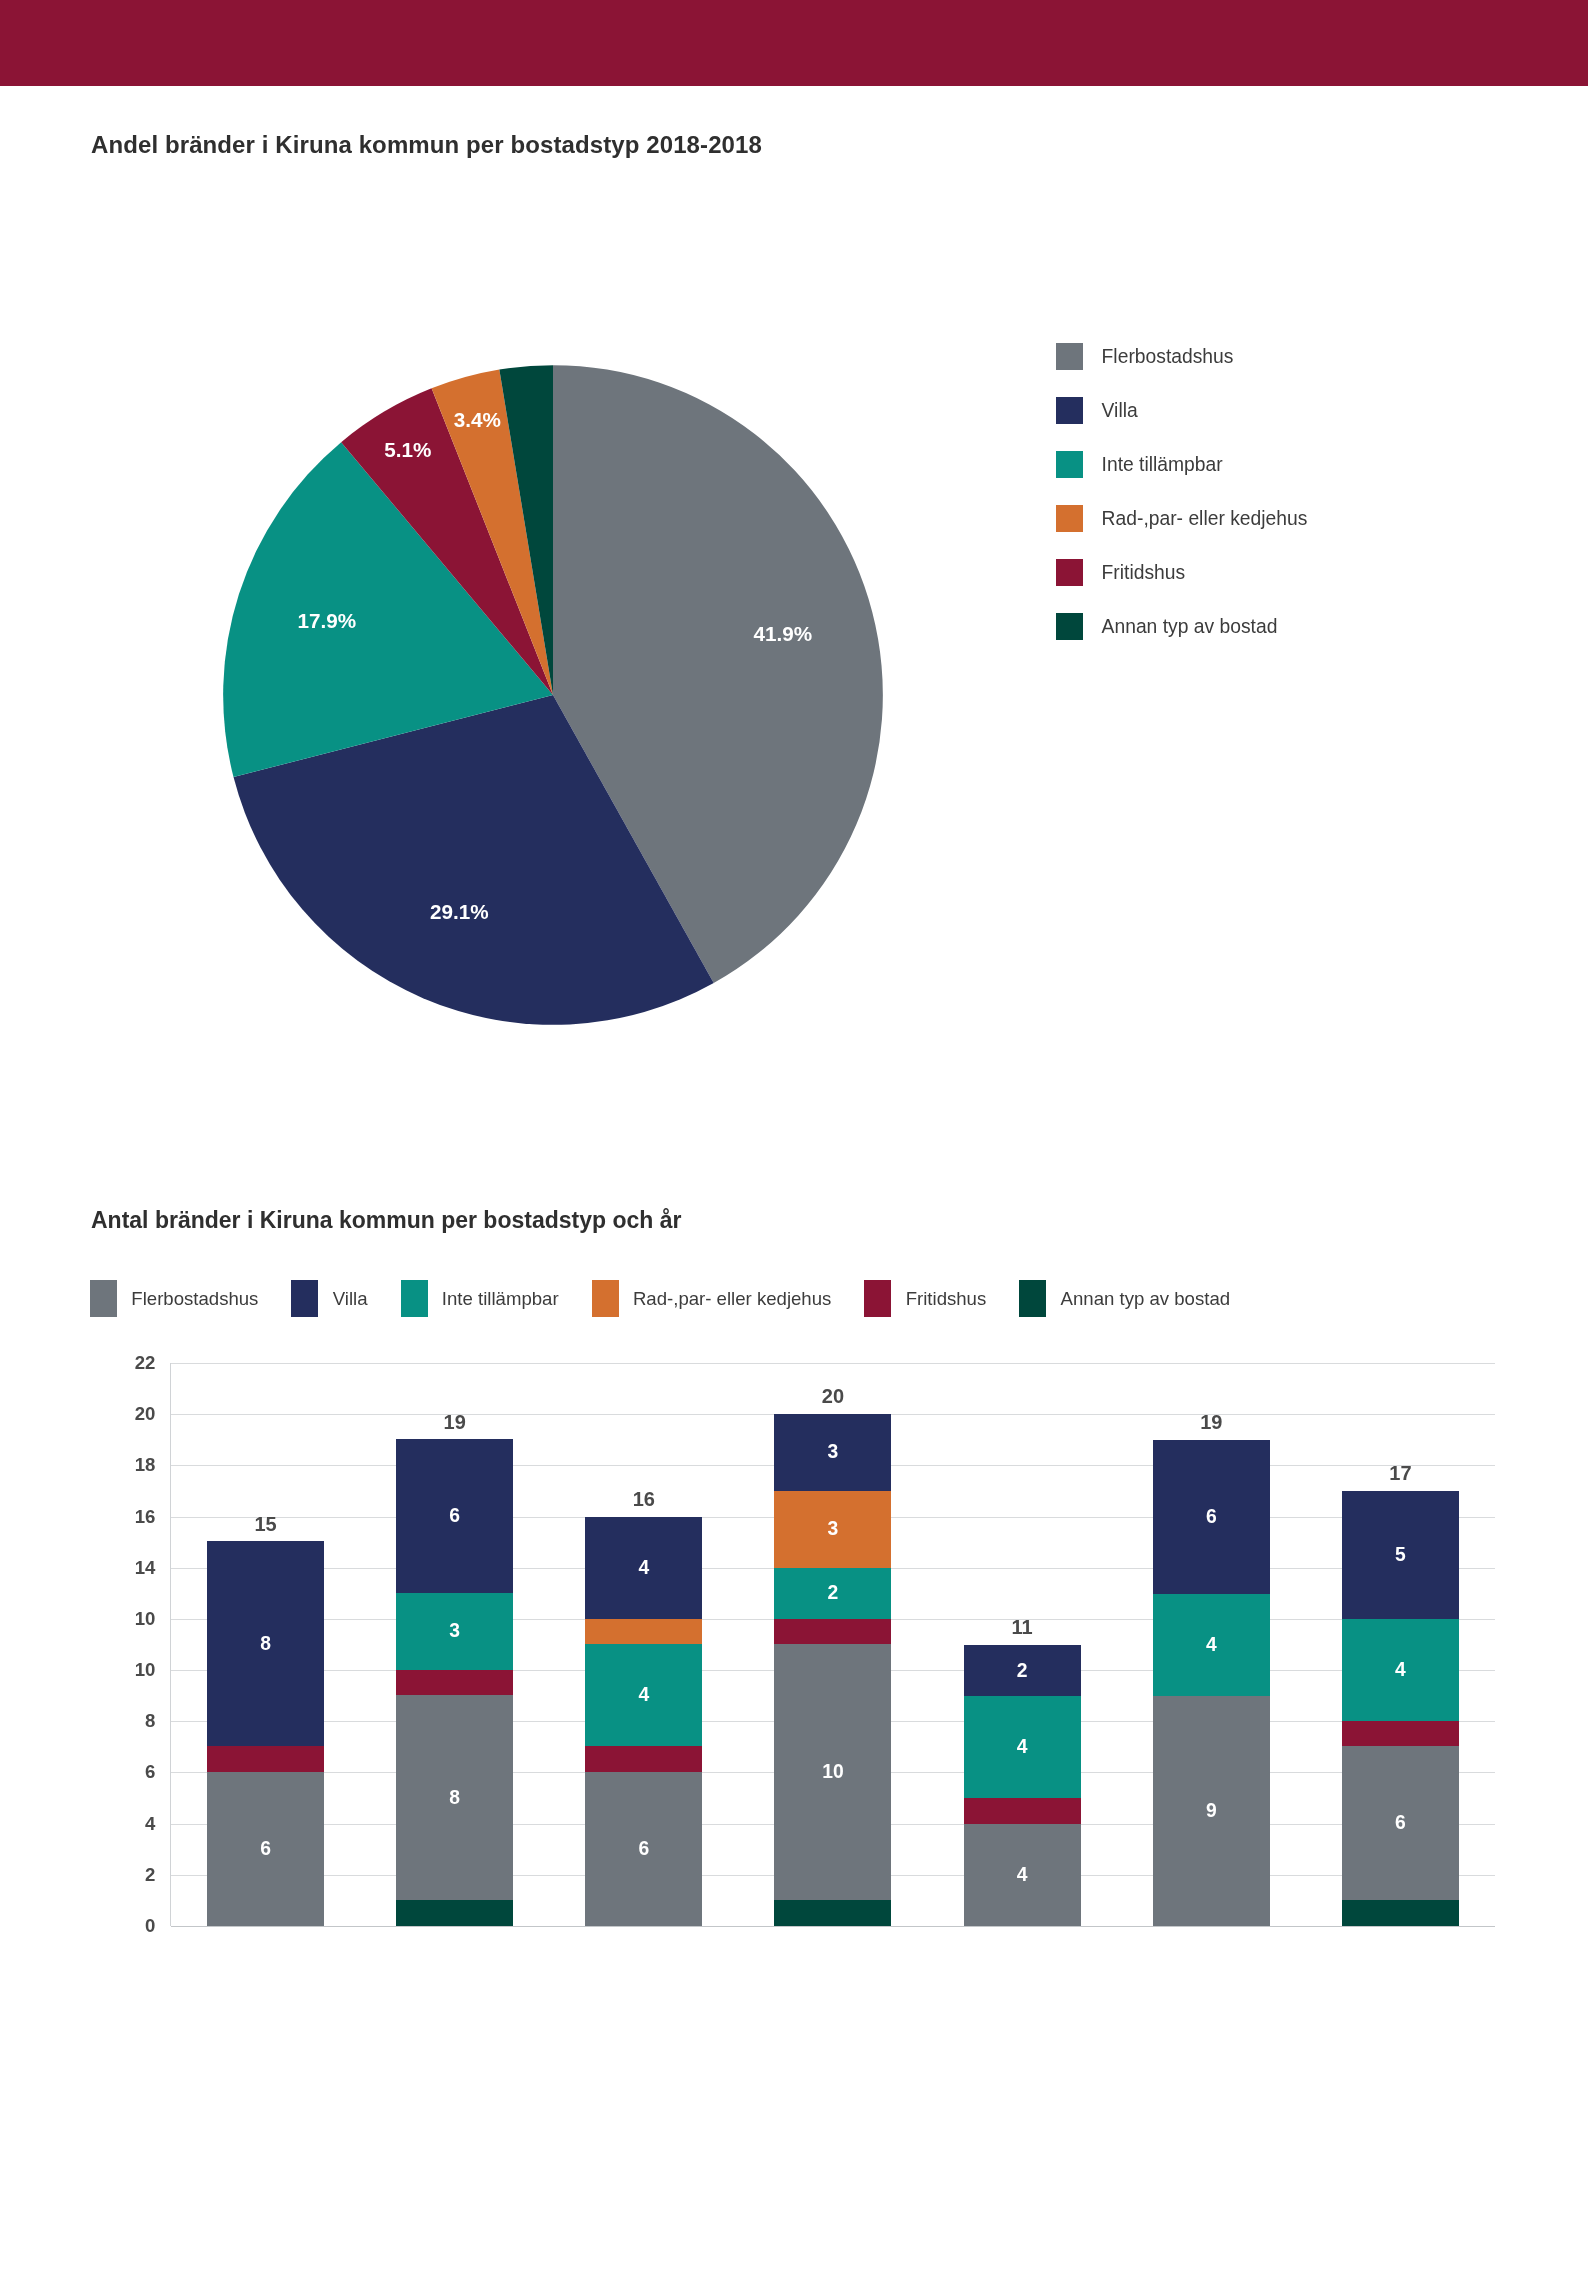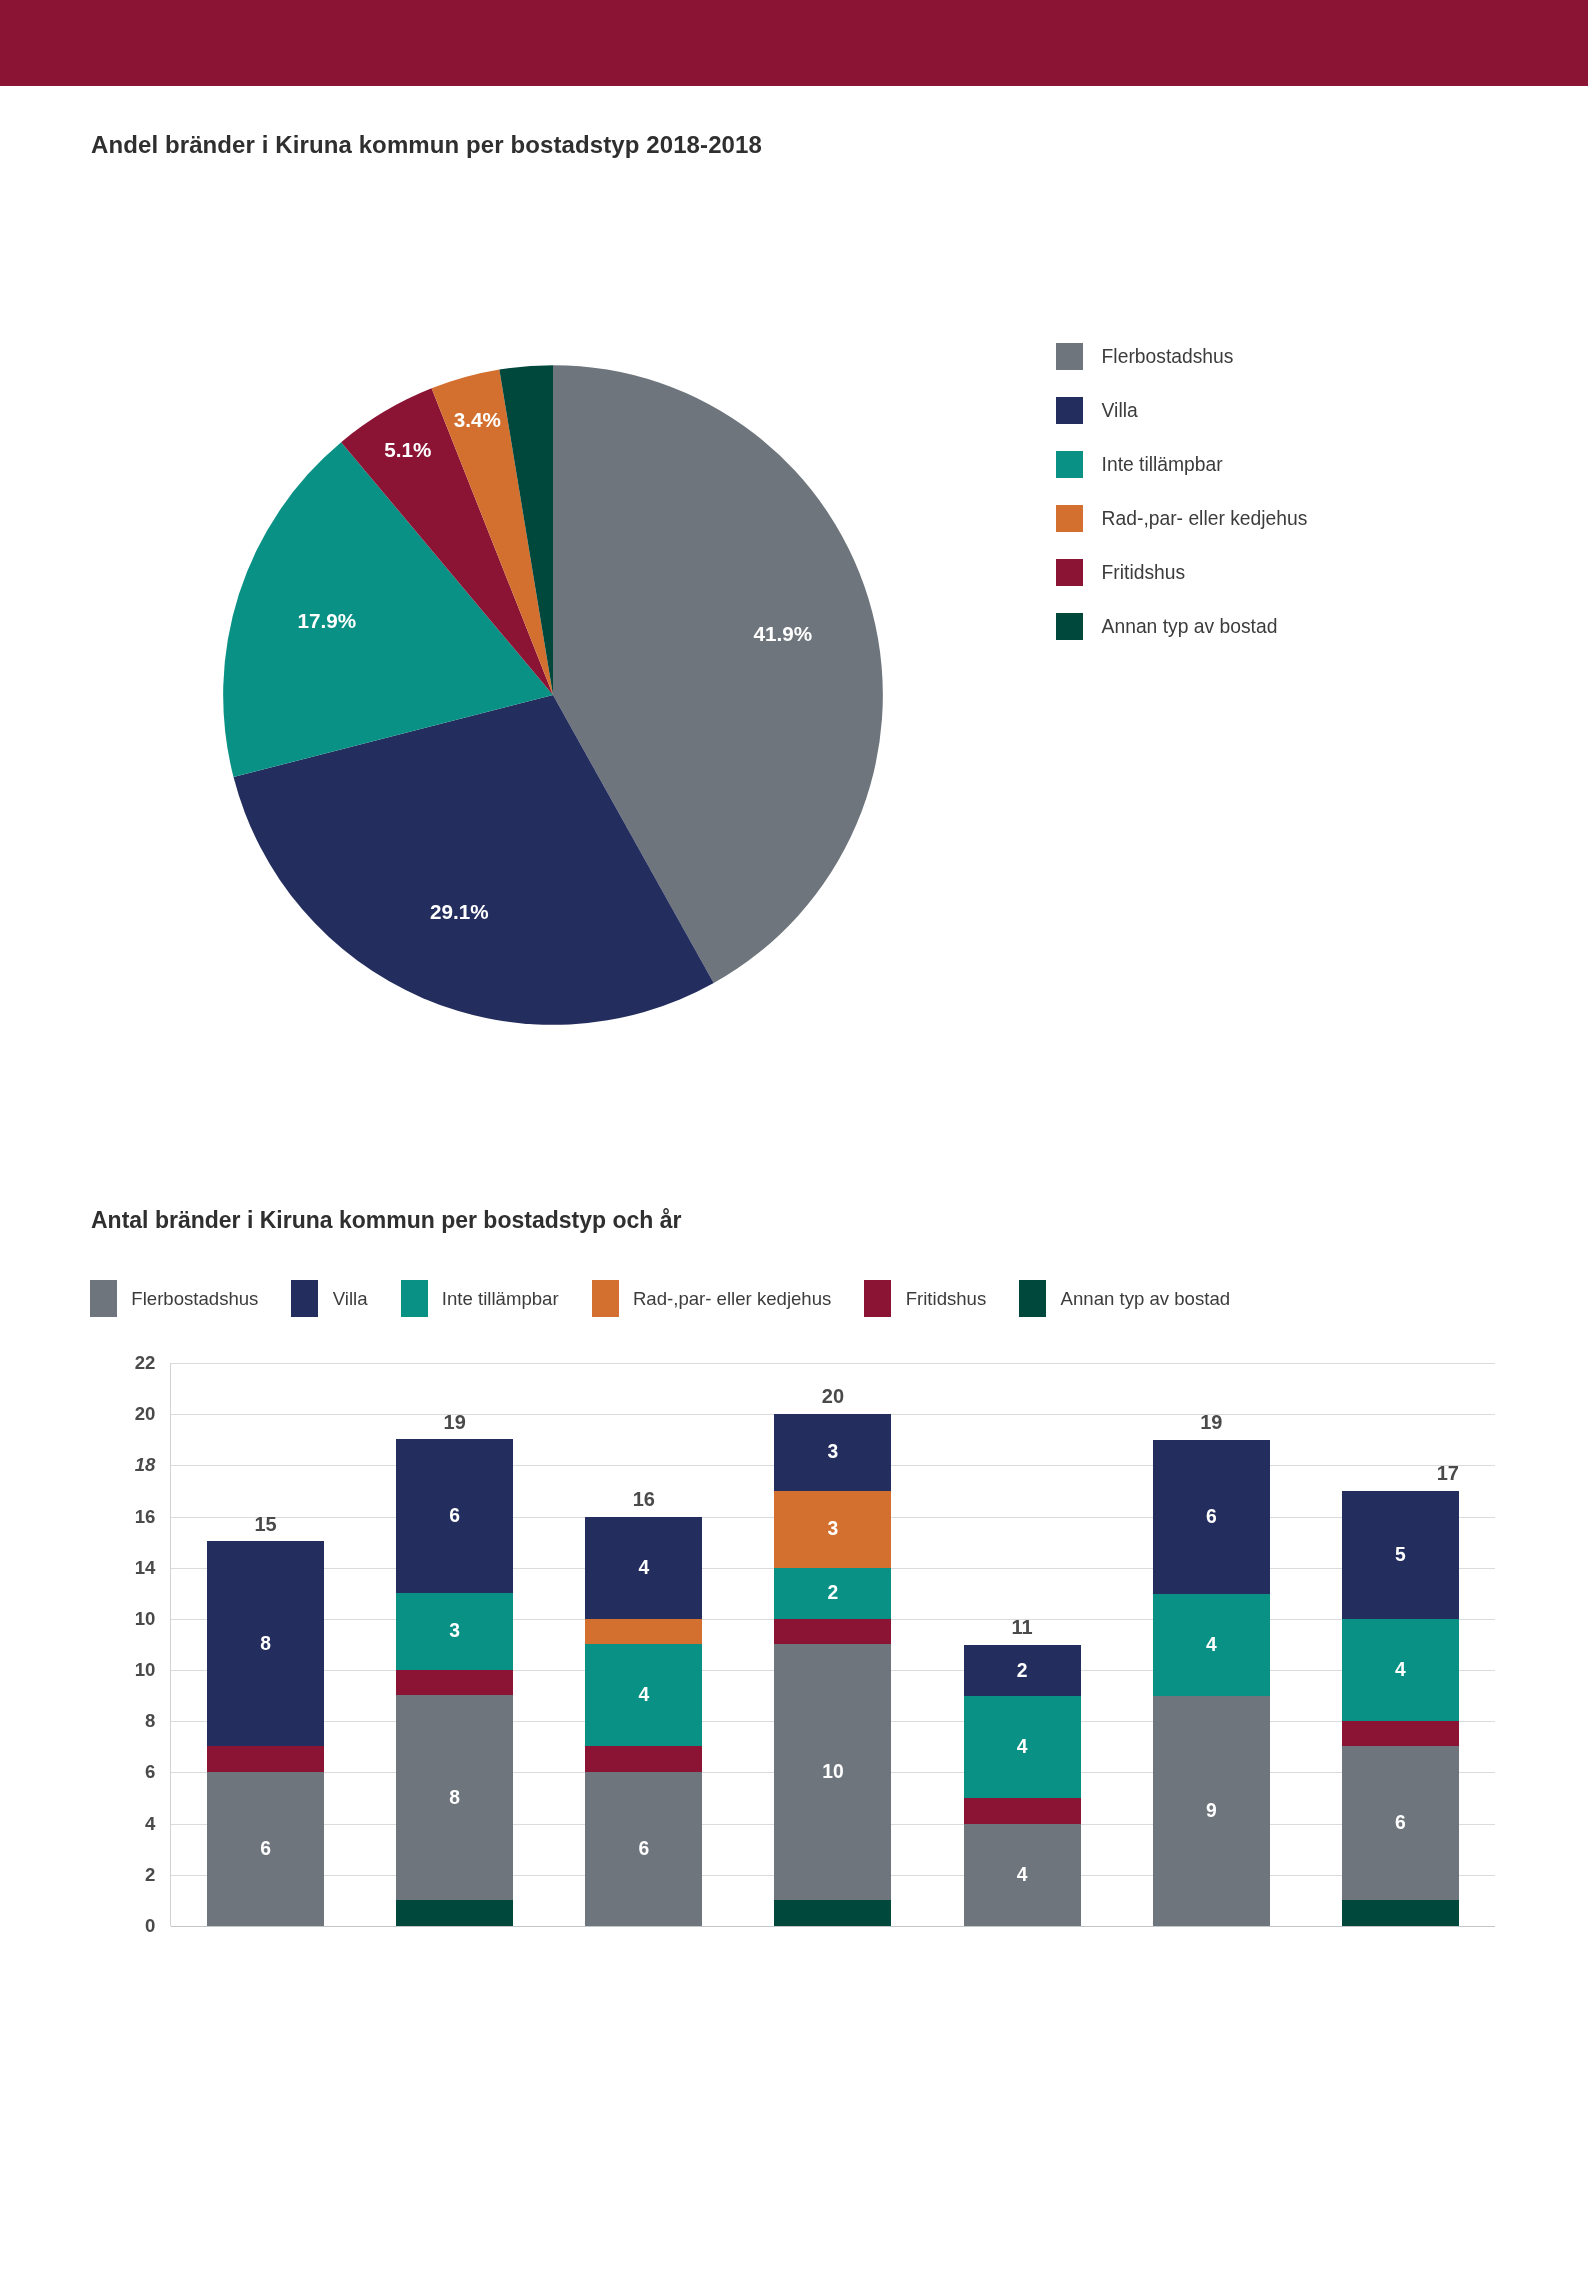--- a/index.html
+++ b/index.html
@@ -229,21 +229,21 @@
       <div id="yticks">
           <div class="ytick" style="top: 563px;">0</div>
           <div class="ytick" style="top: 512px;">2</div>
           <div class="ytick" style="top: 461px;">4</div>
           <div class="ytick" style="top: 409px;">6</div>
           <div class="ytick" style="top: 358px;">8</div>
           <div class="ytick" style="top: 307px;">10</div>
           <div class="ytick" style="top: 256px;">10</div>
           <div class="ytick" style="top: 205px;">14</div>
           <div class="ytick" style="top: 154px;">16</div>
-          <div class="ytick" style="top: 102px; font-style: italic;">18</div>
+          <div class="ytick" style="top: 102px;">18</div>
           <div class="ytick" style="top: 51px;">20</div>
           <div class="ytick" style="top: 0px;">22</div>
         </div>
       <div class="bars" id="bars">
           <div class="bar-col">
             <div class="seg" style="height: 205px; background: rgb(36, 46, 94);">
               <span class="seg-val">8</span>
             </div>
             <div class="seg" style="height: 25.6px; background: rgb(139, 20, 53);"></div>
             <div class="seg" style="height: 154px; background: rgb(110, 117, 124);">
@@ -326,19 +326,19 @@
               <span class="seg-val">5</span>
             </div>
             <div class="seg" style="height: 102px; background: rgb(8, 145, 132);">
               <span class="seg-val">4</span>
             </div>
             <div class="seg" style="height: 25.6px; background: rgb(139, 20, 53);"></div>
             <div class="seg" style="height: 154px; background: rgb(110, 117, 124);">
               <span class="seg-val">6</span>
             </div>
             <div class="seg" style="height: 25.6px; background: rgb(0, 71, 60);"></div>
-            <div class="bar-total" style="bottom: 441px; text-align: right;">17</div>
+            <div class="bar-total" style="bottom: 441px;">17</div>
           </div>
         </div>
     </div>
   </div>
 </div>
 
 
 </body></html>

